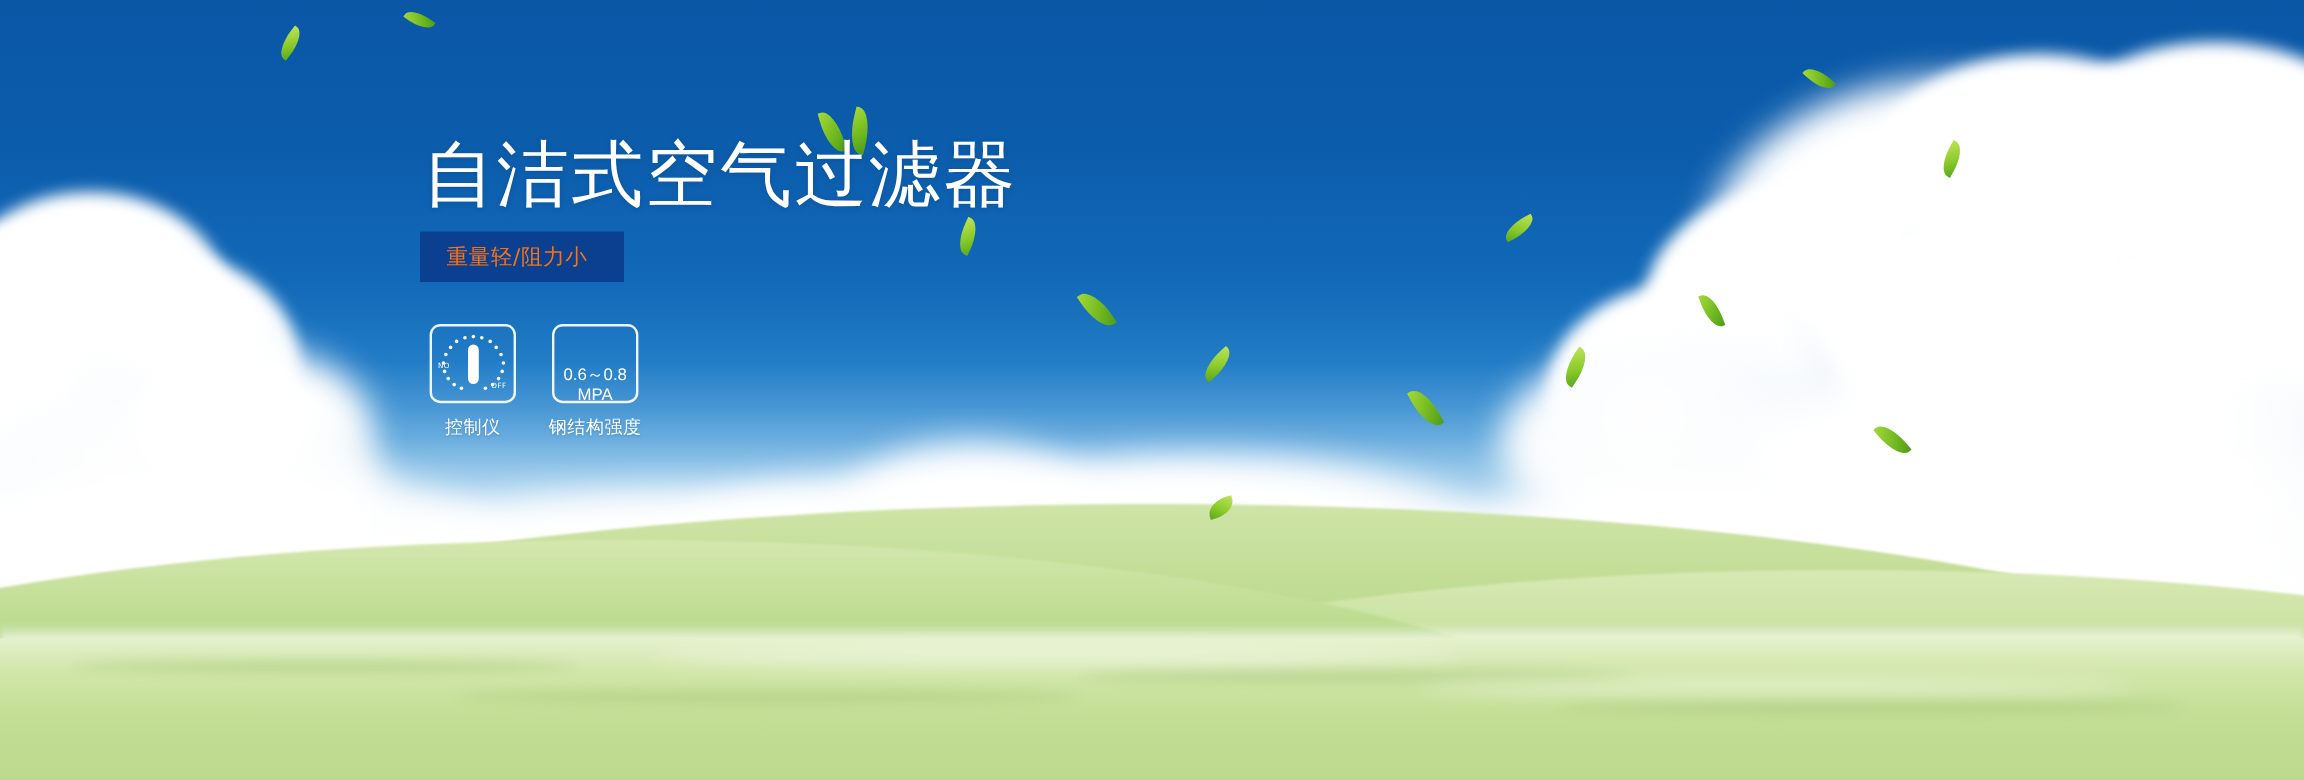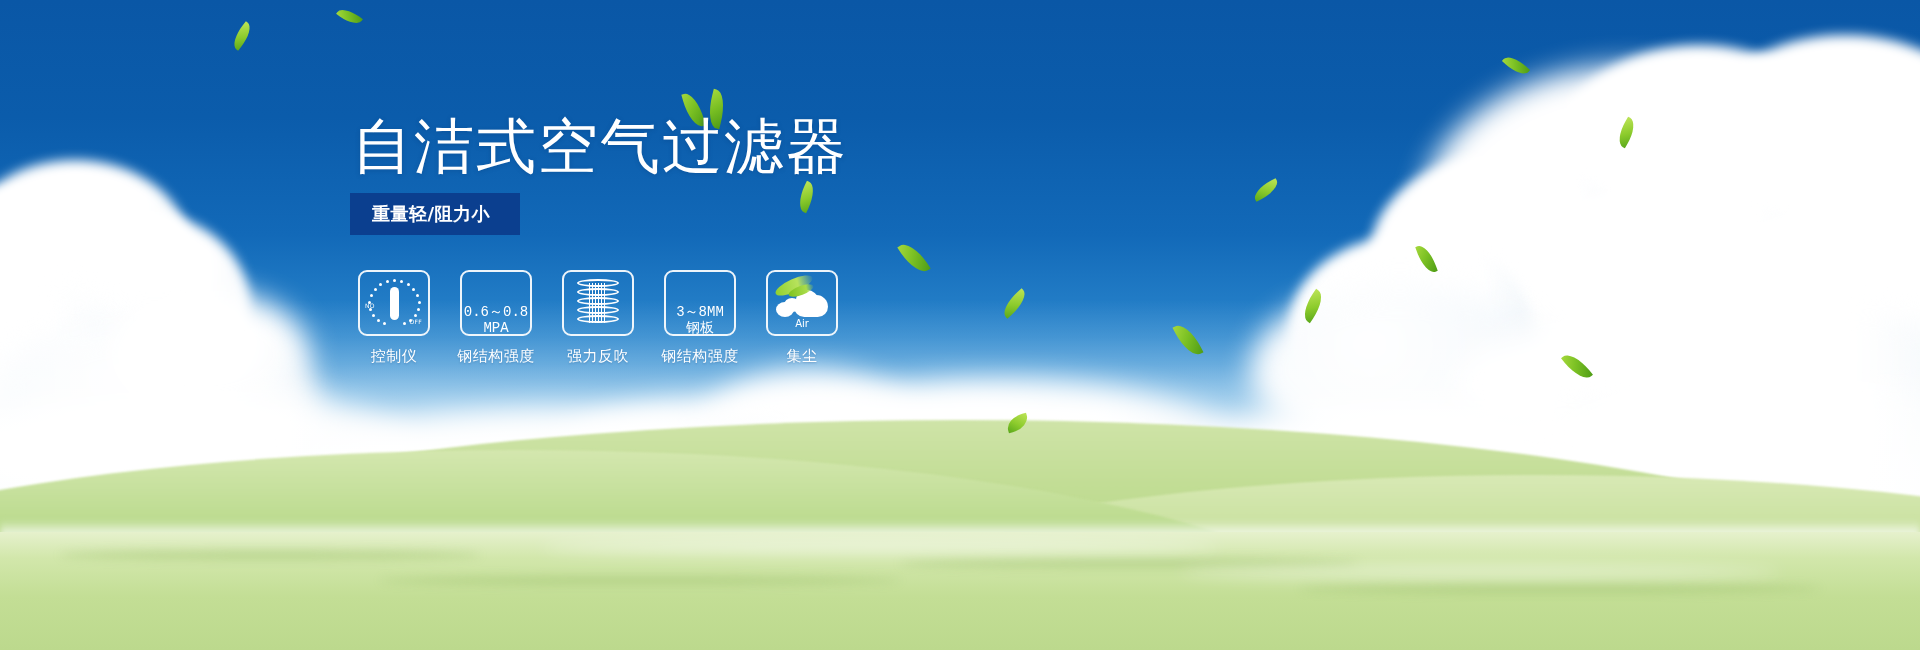--- a/index.html
+++ b/index.html
@@ -62,31 +62,31 @@
 
   
   #leaf-title-a{left:686px;top:92px;width:15px;height:36px;transform:rotate(-16deg);}
   #leaf-title-b{left:709px;top:90px;width:15px;height:38px;transform:rotate(14deg);}
 
   
   .tags{position:absolute;left:350px;top:193px;display:flex;align-items:stretch;height:42px;}
   .tag{display:flex;align-items:center;justify-content:center;padding:0 22px;
        font-size:18px;letter-spacing:.5px;white-space:nowrap;
        font-family:"DejaVu Sans","Liberation Sans",sans-serif;}
-  .tag-a{background:#0b3f8f;color:#ffffff;padding-right:30px;font-weight:bold;}
+  .tag-a{background:#0b3f8f;color:#f97316;padding-right:30px;}
   .tag-b{background:#ffffff;color:#1763b4;margin-left:-16px;
          clip-path:polygon(16px 0,100% 0,100% 100%,0 100%);padding-left:28px;}
 
   
   .features{position:absolute;left:358px;top:270px;display:flex;gap:30px;}
   .feature{width:72px;display:flex;flex-direction:column;align-items:center;}
   .fbox{width:72px;height:66px;border:2px solid rgba(255,255,255,.92);border-radius:9px;
         display:flex;align-items:center;justify-content:center;position:relative;}
   .fbox-text{color:#fff;font-size:14px;line-height:1.15;text-align:center;letter-spacing:0;
-        font-family:Liberation Mono, monospace;margin-top:34px;}
+        font-family:Liberation Sans, sans-serif;margin-top:34px;}
   .fcap{margin-top:11px;color:#ffffff;font-size:15px;white-space:nowrap;letter-spacing:.5px;
         font-family:"DejaVu Sans","Liberation Sans",sans-serif;text-shadow:0 1px 2px rgba(20,70,130,.3);}
 
   
   .gauge{position:relative;width:56px;height:50px;}
   .gauge .dot{position:absolute;width:3px;height:3px;border-radius:50%;background:#fff;}
   .gauge .needle{position:absolute;left:50%;top:9px;margin-left:-4.5px;width:9px;height:33px;
         border-radius:5px;background:#fff;}
   .gauge .lbl{position:absolute;color:#fff;font-size:6px;letter-spacing:.3px;
         font-family:"DejaVu Sans",sans-serif;}
@@ -231,52 +231,18 @@
       </div>
 
       <div class="feature">
         <div class="fbox">
           <div class="fbox-text" style="white-space:pre-line;">0.6～0.8
 MPA</div>
         </div>
         <div class="fcap">钢结构强度</div>
       </div>
 
-      <div class="feature">
-        <div class="fbox">
-          <div class="coil">
-            <div class="bars"></div>
-            <div class="ring" style="top:0px;"></div>
-            <div class="ring" style="top:9px;"></div>
-            <div class="ring" style="top:18px;"></div>
-            <div class="ring" style="top:27px;"></div>
-            <div class="ring" style="top:36px;"></div>
-          </div>
-        </div>
-        <div class="fcap">强力反吹</div>
-      </div>
-
-      <div class="feature">
-        <div class="fbox">
-          <div class="fbox-text" style="white-space:pre-line;">3～8MM
-钢板</div>
-        </div>
-        <div class="fcap">钢结构强度</div>
-      </div>
-
-      <div class="feature">
-        <div class="fbox">
-          <div class="airicon">
-            <div class="swoosh"></div>
-            <div class="c1"></div>
-              <div class="c2"></div>
-              <div class="c3"></div>
-              <div class="c4"></div>
-            <div class="swoosh2"></div>
-            <div class="airtxt">Air</div>
-          </div>
-        </div>
-        <div class="fcap">集尘</div>
-      </div>
+
+
 
     </div>
   </div>
 </div>
 
 </body></html>

